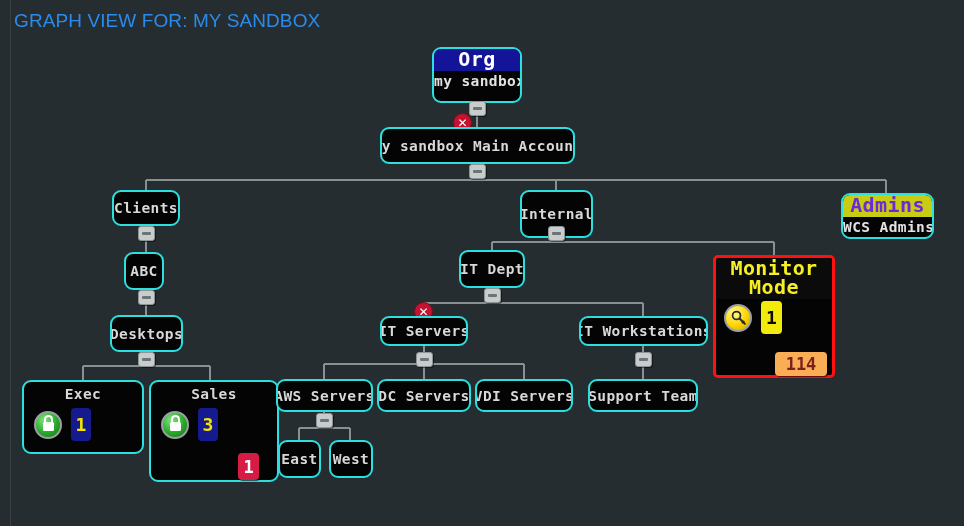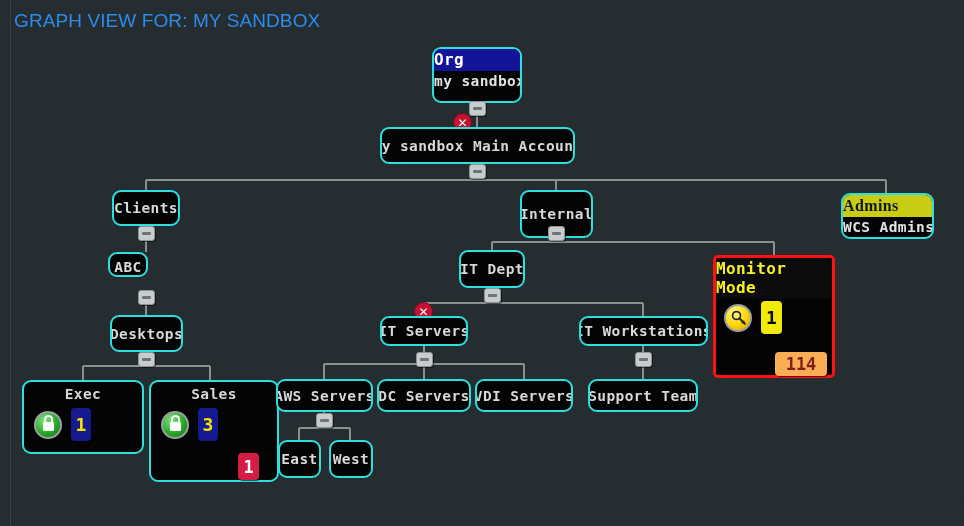--- a/index.html
+++ b/index.html
@@ -67,30 +67,31 @@
     text-shadow: 0 1px 0 #000;
   }
   
   .node.plain {
     align-items: center;
     justify-content: center;
   }
   
   .node .titlebar {
     width: 100%;
+    text-align: center;
     font-family: "DejaVu Sans Mono", monospace;
-    font-size: 16px;
+    font-size: 20px;
     font-weight: bold;
     letter-spacing: 0.4px;
     line-height: 19px;
     padding: 1px 0 2px 0;
     box-sizing: border-box;
   }
   .titlebar.navy { background: #141499; color: #ffffff; }
-  .titlebar.olive { background: #c8cc12; color: #0f172a; font-family: Liberation Serif, serif; }
+  .titlebar.olive { background: #c8cc12; color: #6d28d9; }
   .titlebar.dark  { background: #0b0b0b; color: #f5ef24; }
   .node .subline {
     width: 100%;
     text-align: center;
     font-family: "DejaVu Sans Mono", monospace;
     font-size: 14.5px;
     font-weight: bold;
     color: #e2e2e2;
     letter-spacing: 0.4px;
     padding-top: 2px;
@@ -279,21 +280,21 @@
   </div>
   <div class="toggle" style="left:548px; top:226px;">
       <i></i>
     </div>
 
   <div class="node" style="left:841px; top:193px; width:93px; height:46px;">
     <div class="titlebar olive">Admins</div>
     <div class="subline">WCS Admins</div>
   </div>
 
-  <div class="node plain" style="left:108px; top:252px; width:40px; height:25px;justify-content:flex-end;">
+  <div class="node plain" style="left:124px; top:252px; width:40px; height:38px;">
     <div class="nlabel">ABC</div>
   </div>
   <div class="toggle" style="left:138px; top:290px;">
       <i></i>
     </div>
 
   <div class="node plain" style="left:459px; top:250px; width:66px; height:38px;">
     <div class="nlabel">IT Dept</div>
   </div>
   <div class="toggle" style="left:484px; top:288px;">

